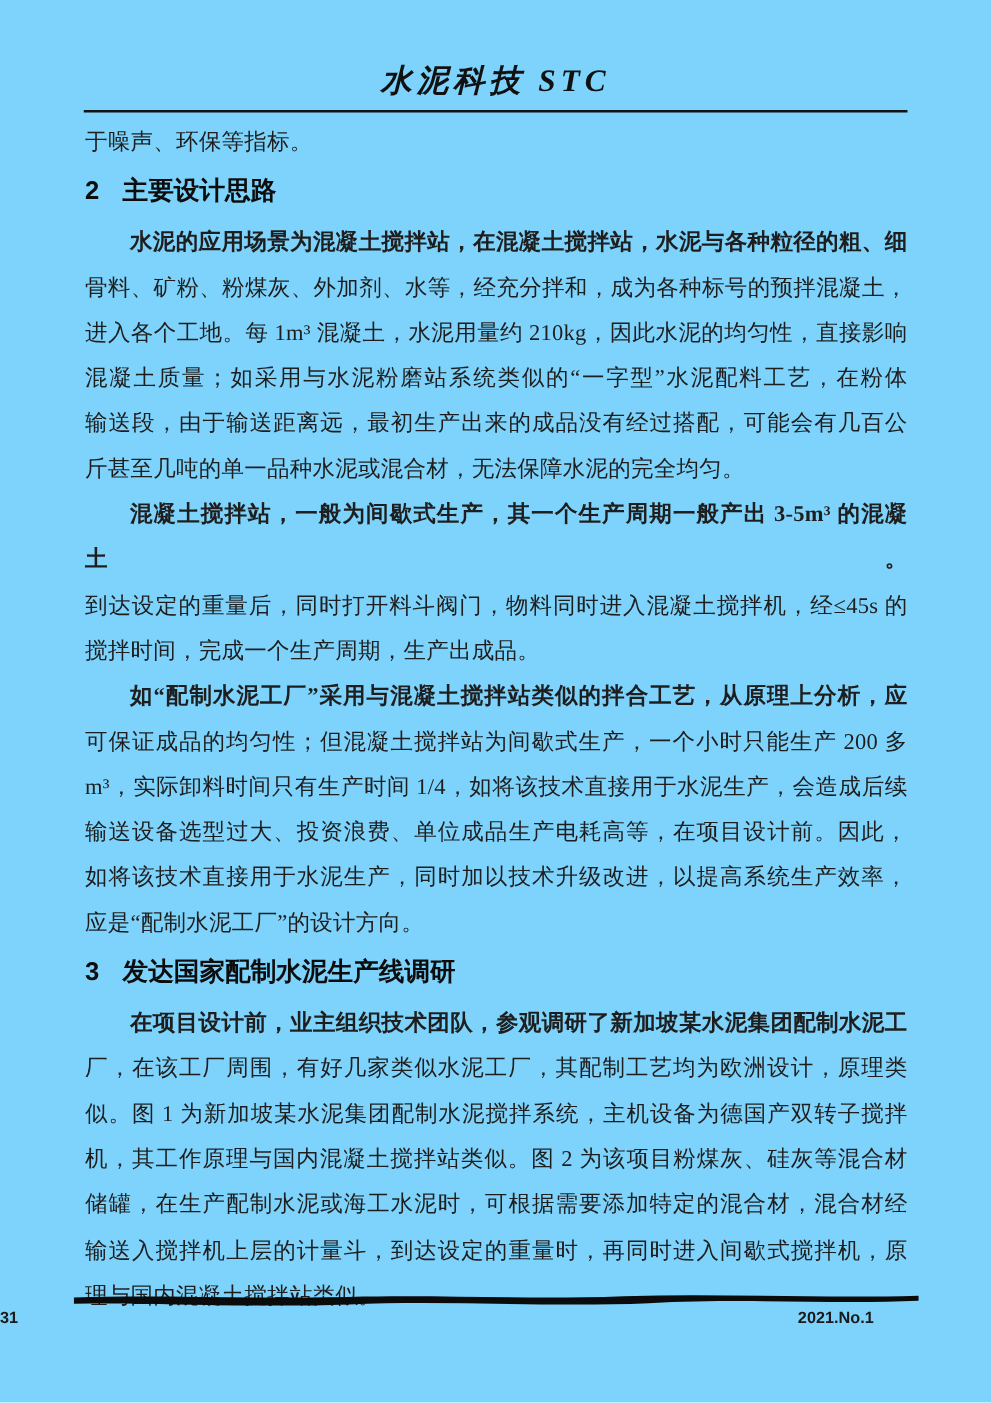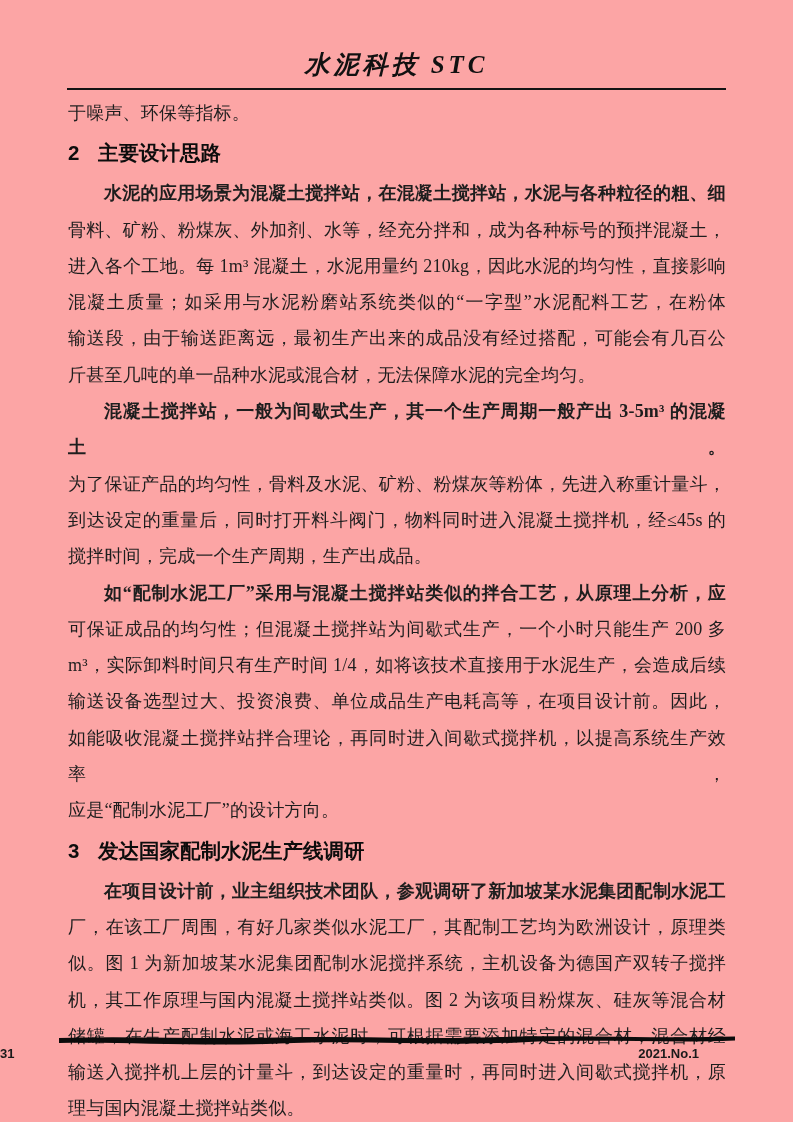--- a/index.html
+++ b/index.html
@@ -1,19 +1,19 @@
 <!DOCTYPE html>
 <html><head>
 <meta charset="utf-8">
 <style>
   html,body { margin:0; padding:0; background:#ffffff; }
   .page {
     position:relative;
     width:793px; height:1122px;
-    background:#fca5a5;
+    background:#7dd3fc;
     color:#1b1b1b;
     font-family:"Liberation Serif", serif;
     overflow:hidden;
     box-sizing:border-box;
   }
   
   .header { padding-top:48px; text-align:center; }
   .journal-title {
     display:inline-block;
     font-family:"Liberation Serif", serif;
@@ -91,28 +91,27 @@
   <div class="content" id="doc-content">
       <div class="t-line end">于噪声、环保等指标。</div>
       <div class="sec-heading"><span class="h-num">2</span><span>主要设计思路</span></div>
       <div class="t-line indent">水泥的应用场景为混凝土搅拌站，在混凝土搅拌站，水泥与各种粒径的粗、细</div>
       <div class="t-line">骨料、矿粉、粉煤灰、外加剂、水等，经充分拌和，成为各种标号的预拌混凝土，</div>
       <div class="t-line">进入各个工地。每 1m³ 混凝土，水泥用量约 210kg，因此水泥的均匀性，直接影响</div>
       <div class="t-line">混凝土质量；如采用与水泥粉磨站系统类似的“一字型”水泥配料工艺，在粉体</div>
       <div class="t-line">输送段，由于输送距离远，最初生产出来的成品没有经过搭配，可能会有几百公</div>
       <div class="t-line end">斤甚至几吨的单一品种水泥或混合材，无法保障水泥的完全均匀。</div>
       <div class="t-line indent">混凝土搅拌站，一般为间歇式生产，其一个生产周期一般产出 3-5m³ 的混凝土。</div>
-      <div class="t-line">为了保证产品的均匀性，骨料及水泥、矿粉、粉煤灰等粉体，先进入称重计量斗，</div>
       <div class="t-line">到达设定的重量后，同时打开料斗阀门，物料同时进入混凝土搅拌机，经≤45s 的</div>
       <div class="t-line end">搅拌时间，完成一个生产周期，生产出成品。</div>
       <div class="t-line indent">如“配制水泥工厂”采用与混凝土搅拌站类似的拌合工艺，从原理上分析，应</div>
       <div class="t-line">可保证成品的均匀性；但混凝土搅拌站为间歇式生产，一个小时只能生产 200 多</div>
       <div class="t-line">m³，实际卸料时间只有生产时间 1/4，如将该技术直接用于水泥生产，会造成后续</div>
       <div class="t-line">输送设备选型过大、投资浪费、单位成品生产电耗高等，在项目设计前。因此，</div>
-      <div class="t-line">如能吸收混凝土搅拌站拌合理论，再同时进入间歇式搅拌机，以提高系统生产效率，</div>
+      <div class="t-line">如将该技术直接用于水泥生产，同时加以技术升级改进，以提高系统生产效率，</div>
       <div class="t-line end">应是“配制水泥工厂”的设计方向。</div>
       <div class="sec-heading"><span class="h-num">3</span><span>发达国家配制水泥生产线调研</span></div>
       <div class="t-line indent">在项目设计前，业主组织技术团队，参观调研了新加坡某水泥集团配制水泥工</div>
       <div class="t-line">厂，在该工厂周围，有好几家类似水泥工厂，其配制工艺均为欧洲设计，原理类</div>
       <div class="t-line">似。图 1 为新加坡某水泥集团配制水泥搅拌系统，主机设备为德国产双转子搅拌</div>
       <div class="t-line">机，其工作原理与国内混凝土搅拌站类似。图 2 为该项目粉煤灰、硅灰等混合材</div>
       <div class="t-line">储罐，在生产配制水泥或海工水泥时，可根据需要添加特定的混合材，混合材经</div>
       <div class="t-line">输送入搅拌机上层的计量斗，到达设定的重量时，再同时进入间歇式搅拌机，原</div>
       <div class="t-line end">理与国内混凝土搅拌站类似。</div>
     </div>

